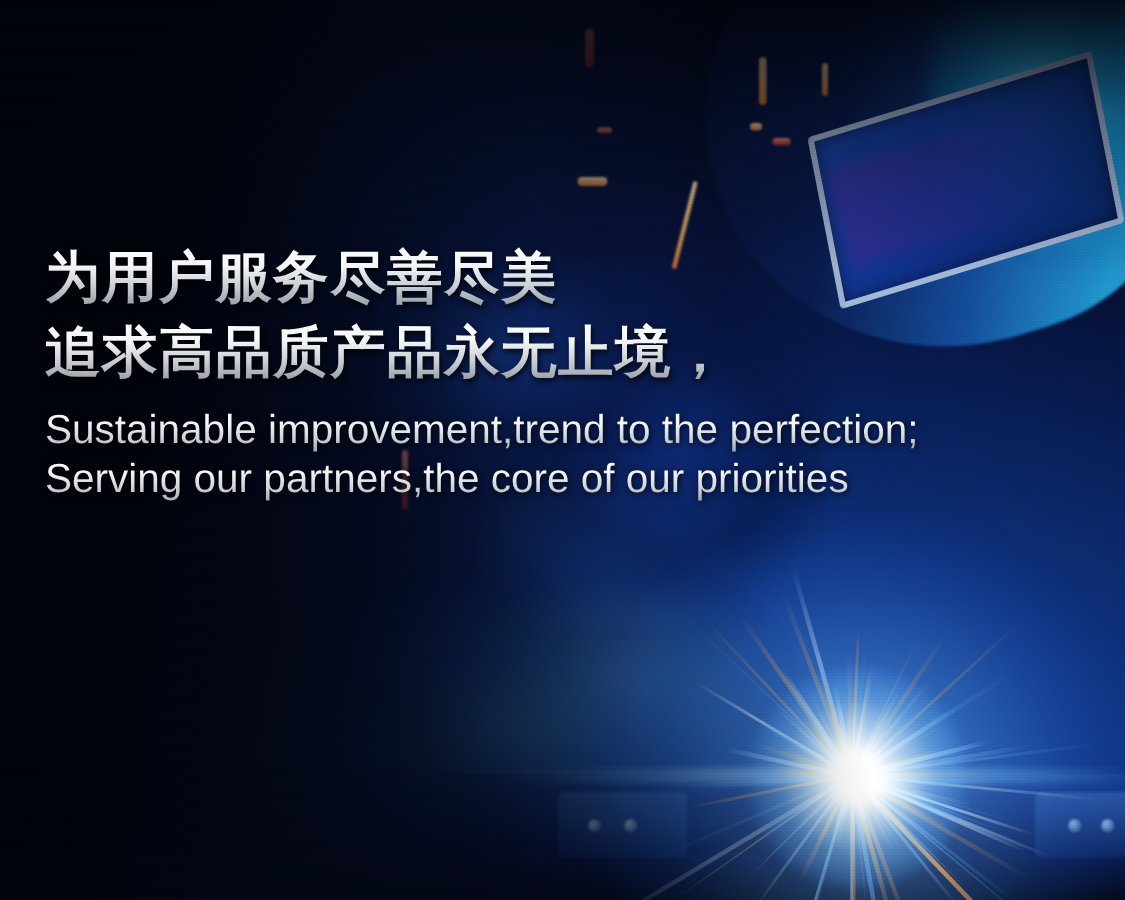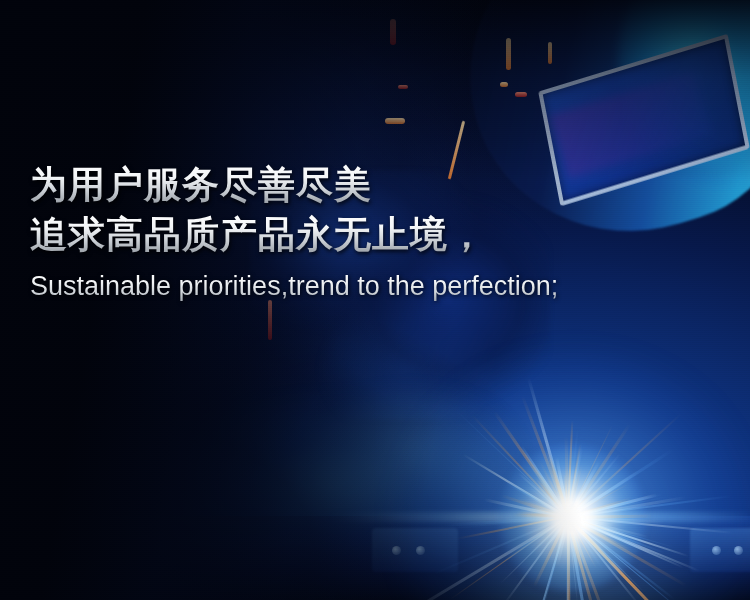--- a/index.html
+++ b/index.html
@@ -404,17 +404,18 @@
   <div class="ember" style="left:455px;top:120px;width:3px;height:60px;transform:rotate(14deg);"></div>
   <div class="ember red" style="left:268px;top:300px;width:4px;height:40px;"></div>
 
   <div class="layer bg-vignette"></div>
   <div class="layer grain"></div>
 
   <div class="copy">
     <div class="cn-line">为用户服务尽善尽美</div>
     <div class="cn-line">追求高品质产品永无止境，</div>
     <div class="en-block">
-      <div class="en-line">Sustainable priorities,trend to the perfection;</div>
+      <div class="en-line">Sustainable improvement,trend to the perfection;</div>
+      <div class="en-line">Serving our partners,the core of our priorities</div>
     </div>
   </div>
 
 </div>
 
 </body></html>

